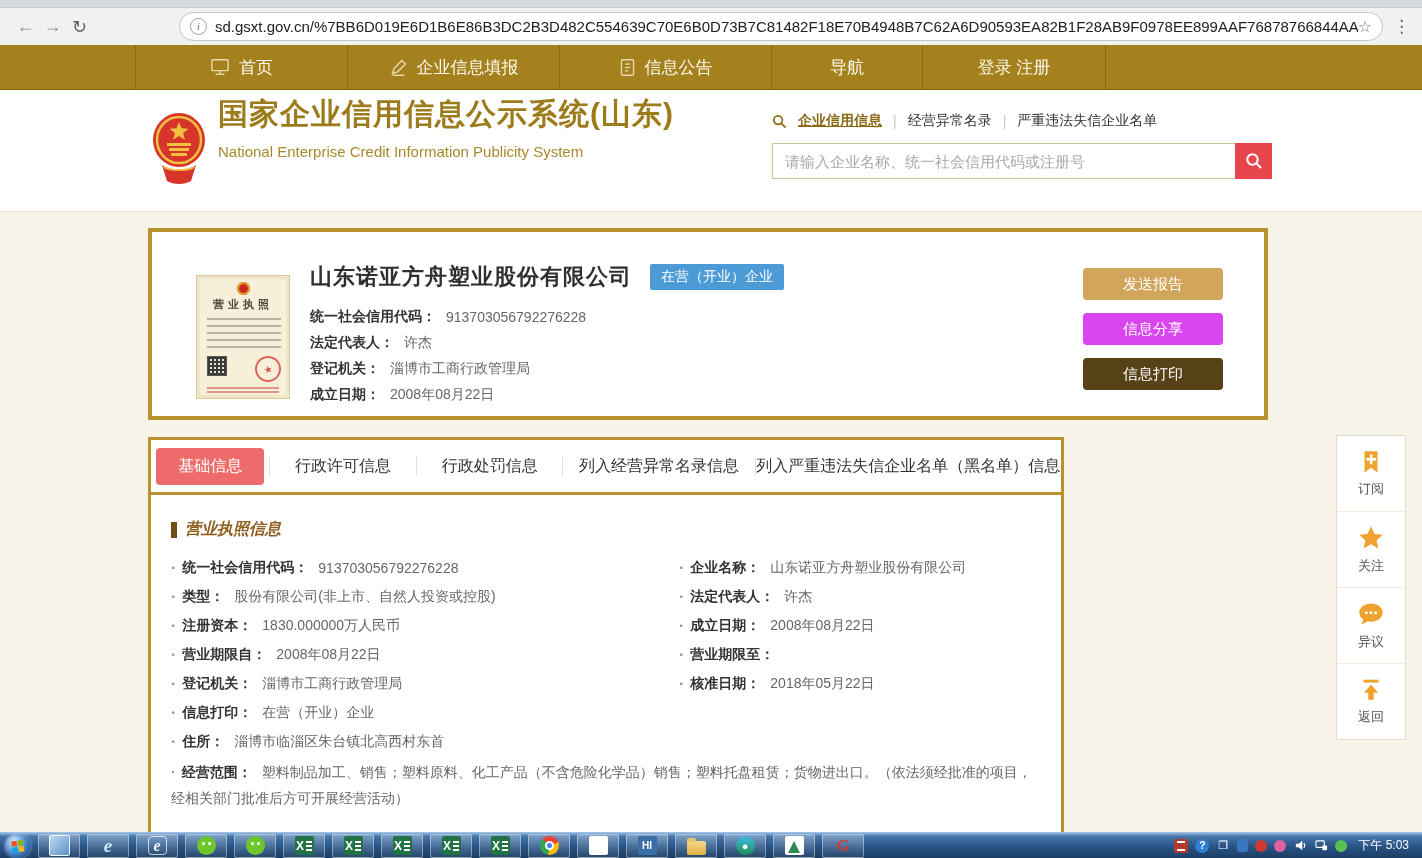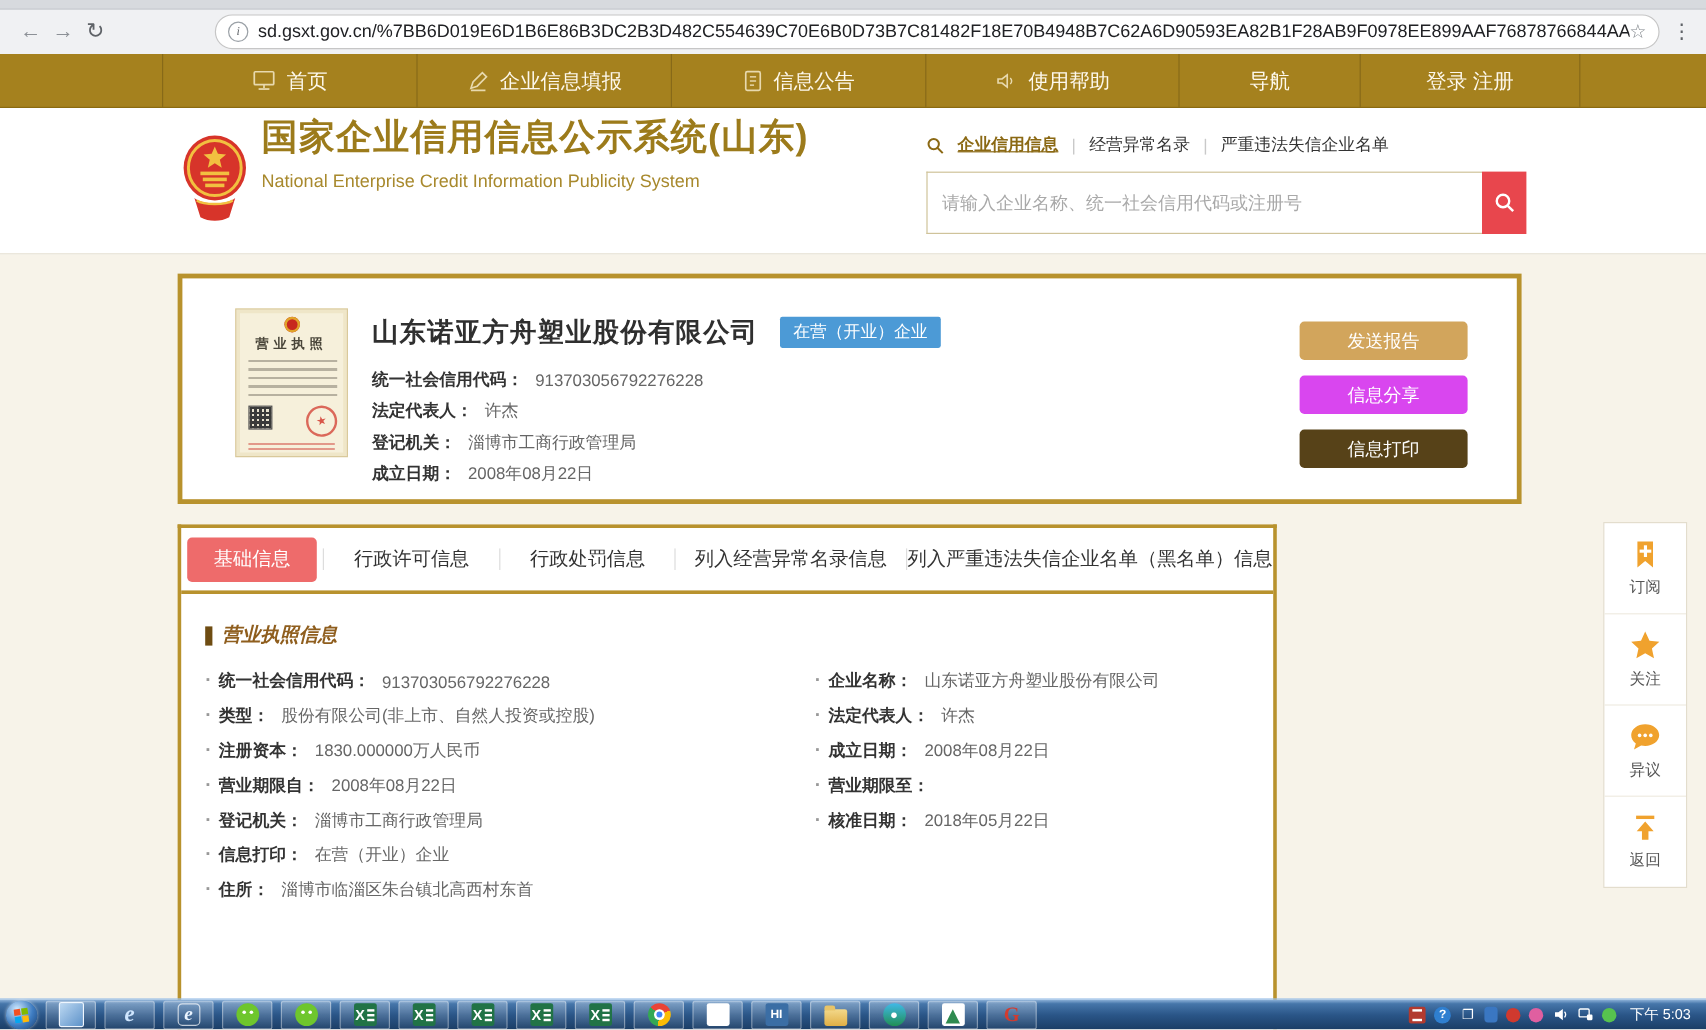--- a/index.html
+++ b/index.html
@@ -30,28 +30,28 @@
   .site-header{position:absolute;top:90px;left:0;right:0;height:122px;background:#fff;border-bottom:1px solid #e7e2d4;box-sizing:border-box;}
   .logo{position:absolute;left:150px;top:20px;}
   .title-block{position:absolute;left:218px;top:4px;}
   .site-title{margin:0;font-size:30px;font-weight:bold;color:#9c7b1b;letter-spacing:1px;}
   .site-sub{margin-top:8px;font-size:15px;color:#a8892d;}
   .search-area{position:absolute;left:772px;top:22px;width:500px;}
   .search-tabs{display:flex;align-items:center;gap:11px;font-size:14px;color:#333;}
   .stab{cursor:pointer;text-decoration:none;color:#333;}
   .stab.active{color:#8b6914;text-decoration:underline;font-weight:bold;}
   .stab-sep{color:#c9c9c9;}
-  .search-box{margin-top:13px;display:flex;height:52px;}
+  .search-box{margin-top:13px;display:flex;height:36px;}
   .search-input{flex:1;border:1px solid #cfc39a;border-right:none;padding:0 12px;font-size:15px;color:#333;outline:none;font-family:inherit;}
   .search-input::placeholder{color:#a9a9a9;}
   .search-btn{width:37px;background:#e8464d;border:none;display:flex;align-items:center;justify-content:center;cursor:pointer;}
 
   
   .company-card{position:absolute;left:148px;top:228px;width:1120px;height:192px;background:#fff;border:4px solid #b8922d;box-sizing:border-box;}
-  .license-thumb{position:absolute;left:44px;top:25px;width:92px;height:122px;background:#f6f0db;border:1px solid #d9c99b;box-shadow:inset 0 0 0 3px #efe6c8;}
+  .license-thumb{position:absolute;left:44px;top:43px;width:92px;height:122px;background:#f6f0db;border:1px solid #d9c99b;box-shadow:inset 0 0 0 3px #efe6c8;}
   .lic-emblem{width:13px;height:13px;background:#c8281e;border-radius:50%;margin:6px auto 2px;box-shadow:inset 0 0 0 2px #e0a32a;}
   .lic-title{text-align:center;font-size:11px;font-weight:bold;letter-spacing:4px;color:#4a463a;}
   .lic-lines{margin:6px 8px 0 10px;height:34px;background:repeating-linear-gradient(180deg,#b7b1a0 0 2px,transparent 2px 7px);}
   .lic-bottom{display:flex;margin:4px 8px 0 10px;align-items:flex-start;}
   .lic-qr{width:18px;height:18px;border:1px solid #555;background-image:repeating-linear-gradient(0deg,#3a3a3a 0 2px,transparent 2px 4px),repeating-linear-gradient(90deg,#3a3a3a 0 2px,transparent 2px 4px);background-color:#e8e2cf;}
   .lic-seal{margin-left:auto;width:22px;height:22px;border:2px solid rgba(210,59,47,.75);border-radius:50%;display:flex;align-items:center;justify-content:center;color:rgba(210,59,47,.85);font-size:10px;transform:rotate(-12deg);}
   .lic-redline{margin:5px 10px 0;height:6px;background:repeating-linear-gradient(180deg,rgba(210,80,70,.55) 0 2px,transparent 2px 4px);}
   .co-main{position:absolute;left:158px;top:30px;}
   .co-name-row{display:flex;align-items:center;gap:18px;}
   .co-name{margin:0;font-size:22px;font-weight:bold;color:#2f2f2f;letter-spacing:1px;}
@@ -174,29 +174,20 @@
       <span class="nav-ic">
         <svg width="17" height="19" viewBox="0 0 18 22">
             <rect x="2" y="2" width="14" height="18" rx="1.5" fill="none" stroke="#f4e9c8" stroke-width="1.6"></rect>
             <line x1="6" y1="7" x2="12" y2="7" stroke="#f4e9c8" stroke-width="1.4"></line>
             <line x1="6" y1="11" x2="12" y2="11" stroke="#f4e9c8" stroke-width="1.4"></line>
             <line x1="6" y1="15" x2="10" y2="15" stroke="#f4e9c8" stroke-width="1.4"></line>
           </svg>
       </span>
       <span>信息公告</span>
     </div>
-    <div class="nav-item nw4">
-      <span class="nav-ic">
-        <svg width="19" height="17" viewBox="0 0 22 20">
-            <path d="M3 8v4h4l5 4V4L7 8z" fill="none" stroke="#f4e9c8" stroke-width="1.6"></path>
-            <path d="M15 7a4.5 4.5 0 0 1 0 6" fill="none" stroke="#f4e9c8" stroke-width="1.4"></path>
-          </svg>
-      </span>
-      <span>使用帮助</span>
-    </div>
     <div class="nav-item nw5">
       <span>导航</span>
     </div>
     <div class="nav-item nw6">
       <span>登录 注册</span>
     </div>
   </div>
 
   <div class="site-header">
     <div class="logo">
@@ -379,20 +370,23 @@
       </div>
       <div class="row">
         <div class="cell-l">
             <span class="f-b">·</span>
             <span class="f-lab">住所：</span>
             <span class="f-val">淄博市临淄区朱台镇北高西村东首</span>
           </div>
         <div class="cell-r"></div>
       </div>
 
+      <div class="scope-row">
+        <span class="f-b">·</span><span class="f-lab">经营范围：</span><span>塑料制品加工、销售；塑料原料、化工产品（不含危险化学品）销售；塑料托盘租赁；货物进出口。（依法须经批准的项目，经相关部门批准后方可开展经营活动）</span>
+      </div>
     </div>
   </div>
 
   <div class="side-toolbar">
     <div class="side-item">
       <svg width="26" height="26" viewBox="0 0 24 24">
           <path d="M6 2h12v20l-6-5-6 5z" fill="#f0a22e"></path>
           <rect x="11" y="5" width="2.4" height="9" fill="#fff"></rect>
           <rect x="7.7" y="8.3" width="9" height="2.4" fill="#fff"></rect>
         </svg>

